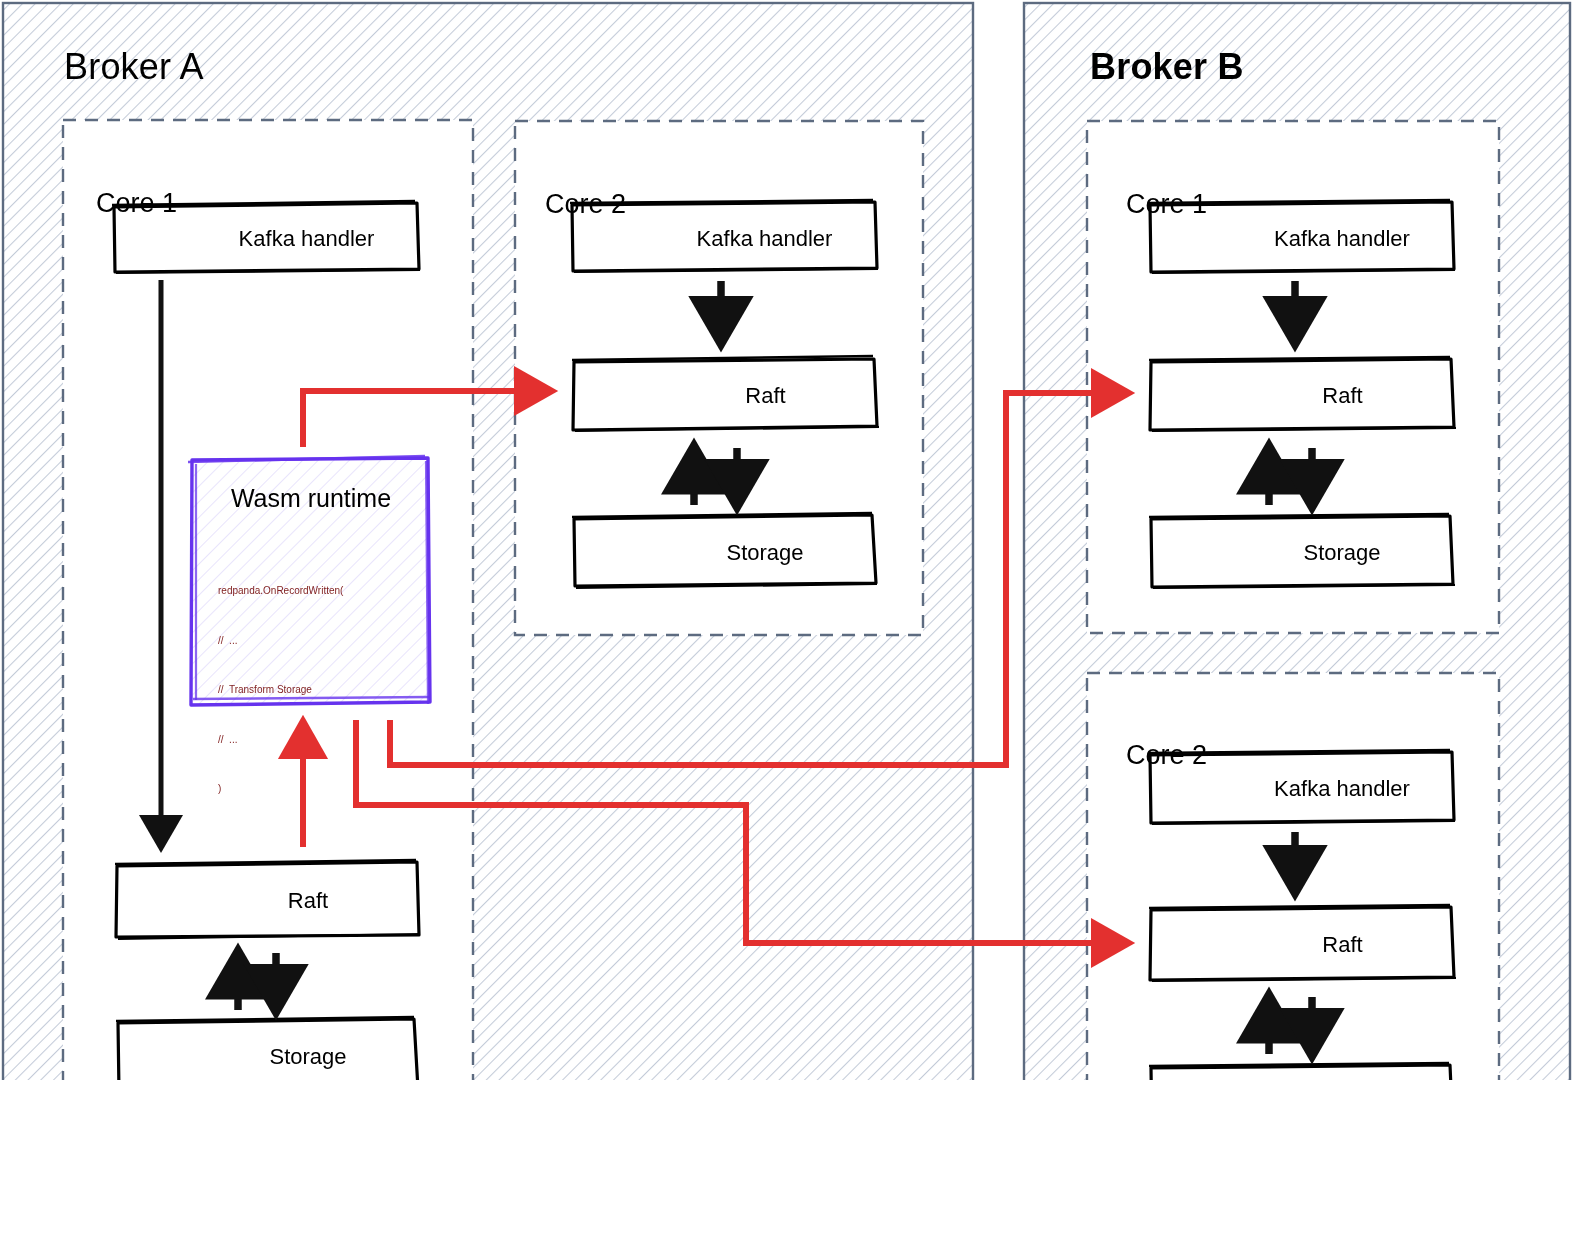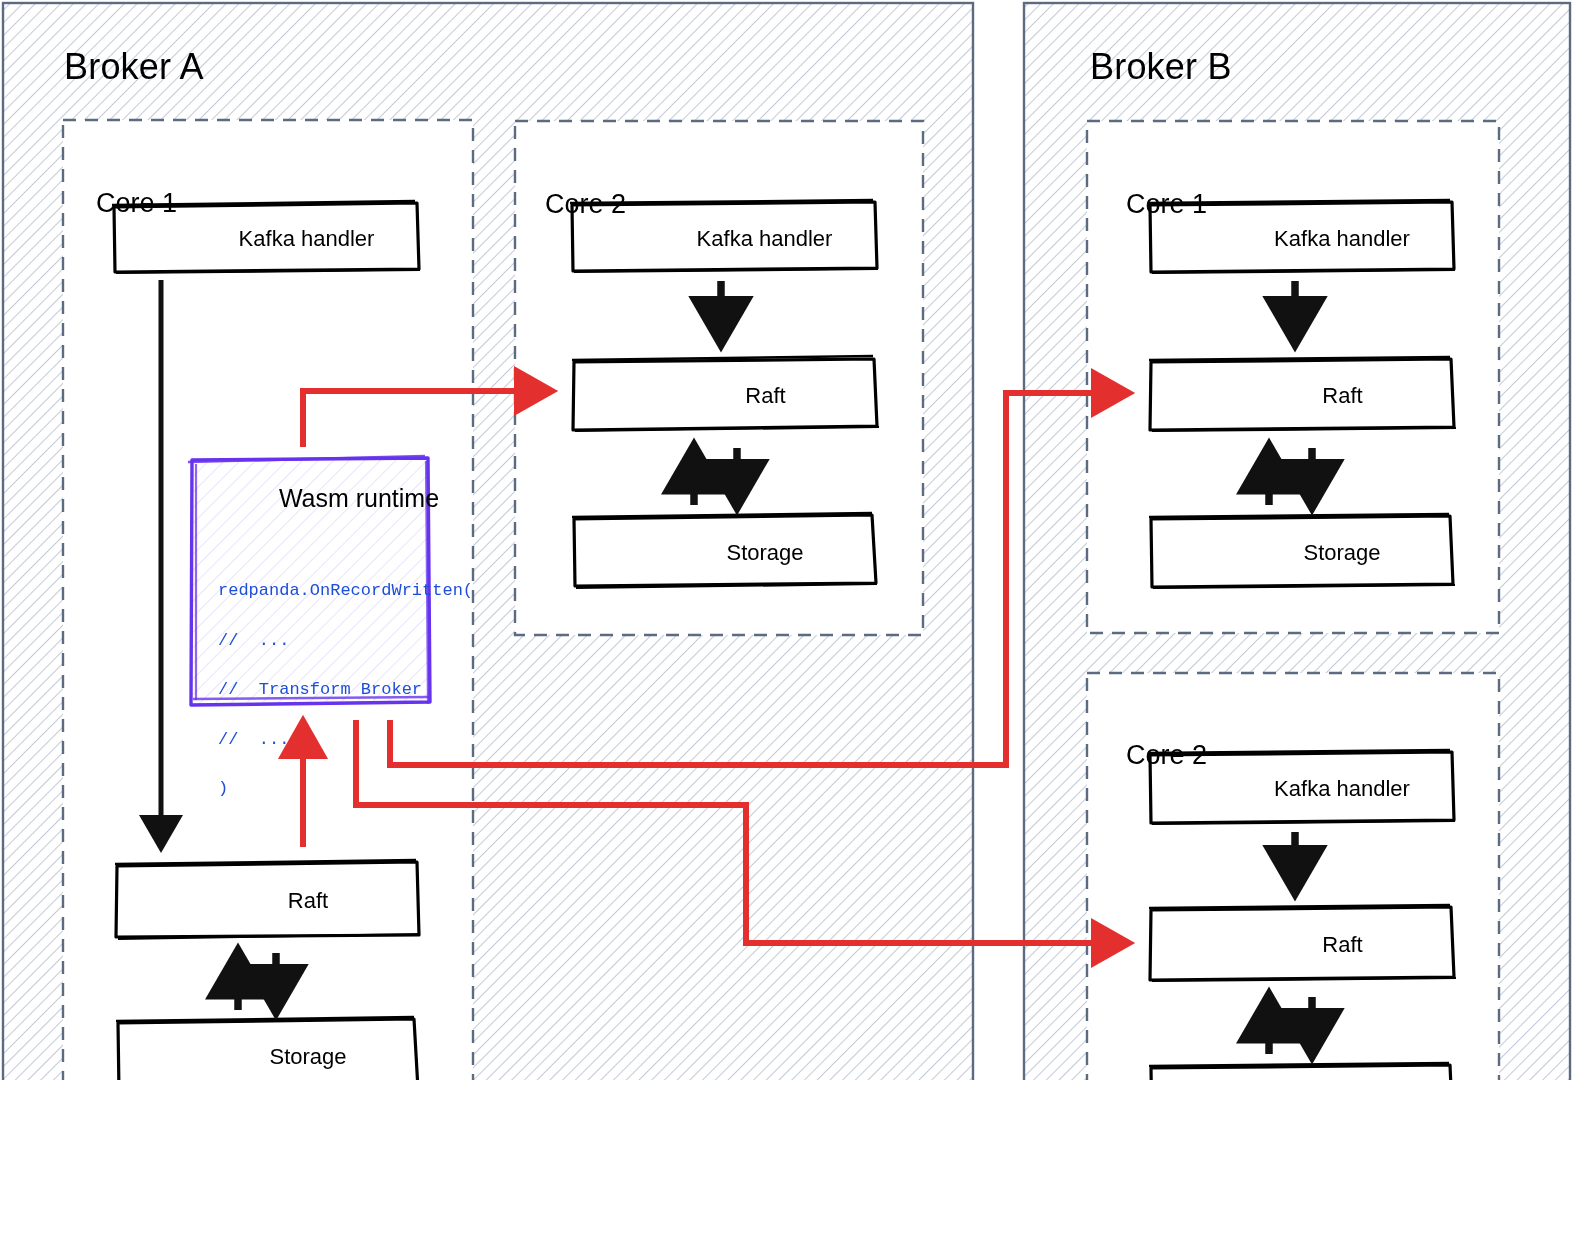--- a/index.html
+++ b/index.html
@@ -3,22 +3,22 @@
 <meta charset="utf-8">
 <style>
   html,body{margin:0;padding:0;background:#ffffff;}
   body{font-family:"Liberation Sans",sans-serif;}
   #stage{position:relative;width:1573px;height:1080px;overflow:hidden;background:#fff;}
   #stage svg{position:absolute;left:0;top:0;}
   .lbl{position:absolute;font-family:"Liberation Sans",sans-serif;color:#000;white-space:nowrap;}
   .broker-title{font-size:36px;letter-spacing:.2px;}
   .core-title{font-size:27px;margin-top:40px;}
   .box-label{font-size:22px;text-align:center;padding-left:40px;}
-  .wasm-title{font-size:25px;text-align:center;padding-left:48px;}
-  .code{font-family:Liberation Mono, monospace;font-size:17px;line-height:16.5px;color:#1d4ed8;white-space:pre;}
+  .wasm-title{font-size:25px;text-align:center;}
+  .code{font-family:Liberation Sans, sans-serif;font-size:10px;line-height:16.5px;color:#7f1d1d;white-space:pre;}
 </style>
 </head>
 <body>
 
 <div id="stage">
 
 <svg width="1573" height="1242" viewBox="0 0 1573 1242">
   <defs>
     <pattern id="hatch" width="9" height="9" patternUnits="userSpaceOnUse" patternTransform="rotate(45)">
       <line x1="0" y1="0" x2="0" y2="9" stroke="#c3cbd8" stroke-width="2.1"></line>
@@ -176,36 +176,36 @@
   <g>
     <path d="M390,720 L390,765 L1006,765 L1006,393 L1128,393" fill="none" stroke="#e3302f" stroke-width="6" stroke-linejoin="miter" marker-end="url(#mkRed)"></path>
   </g>
 
   <g>
     <path d="M356,720 L356,805 L746,805 L746,943 L1128,943" fill="none" stroke="#e3302f" stroke-width="6" stroke-linejoin="miter" marker-end="url(#mkRed)"></path>
   </g>
 </svg>
 
 <div class="lbl broker-title" style="left:64px;top:46px;">Broker A</div>
-<div class="lbl broker-title" style="left:1090px;top:46px;">Broker B</div>
+<div class="lbl broker-title" style="left:1090px;top:46px;font-weight:bold;">Broker B</div>
 
 <div class="lbl core-title" style="left:96px;top:148px;">Core 1</div>
 <div class="lbl core-title" style="left:545px;top:149px;">Core 2</div>
 <div class="lbl core-title" style="left:1126px;top:149px;">Core 1</div>
 <div class="lbl core-title" style="left:1126px;top:700px;">Core 2</div>
 
 <div class="lbl box-label" style="left:114px;top:226px;width:305px;">Kafka handler</div>
 <div class="lbl wasm-title" style="left:192px;top:484px;width:238px;">Wasm runtime</div>
 <div class="lbl box-label" style="left:117px;top:888px;width:302px;">Raft</div>
 <div class="lbl box-label" style="left:118px;top:1044px;width:300px;">Storage</div>
 
 <div class="lbl code" style="left:218px;top:550px;">
   <div>redpanda.OnRecordWritten(</div>
   <div>//  ...</div>
-  <div>//  Transform Broker</div>
+  <div>//  Transform Storage</div>
   <div>//  ...</div>
   <div>)</div>
 </div>
 
 <div class="lbl box-label" style="left:572px;top:226px;width:305px;">Kafka handler</div>
 <div class="lbl box-label" style="left:574px;top:383px;width:303px;">Raft</div>
 <div class="lbl box-label" style="left:574px;top:540px;width:302px;">Storage</div>
 
 <div class="lbl box-label" style="left:1150px;top:226px;width:304px;">Kafka handler</div>
 <div class="lbl box-label" style="left:1151px;top:383px;width:303px;">Raft</div>

